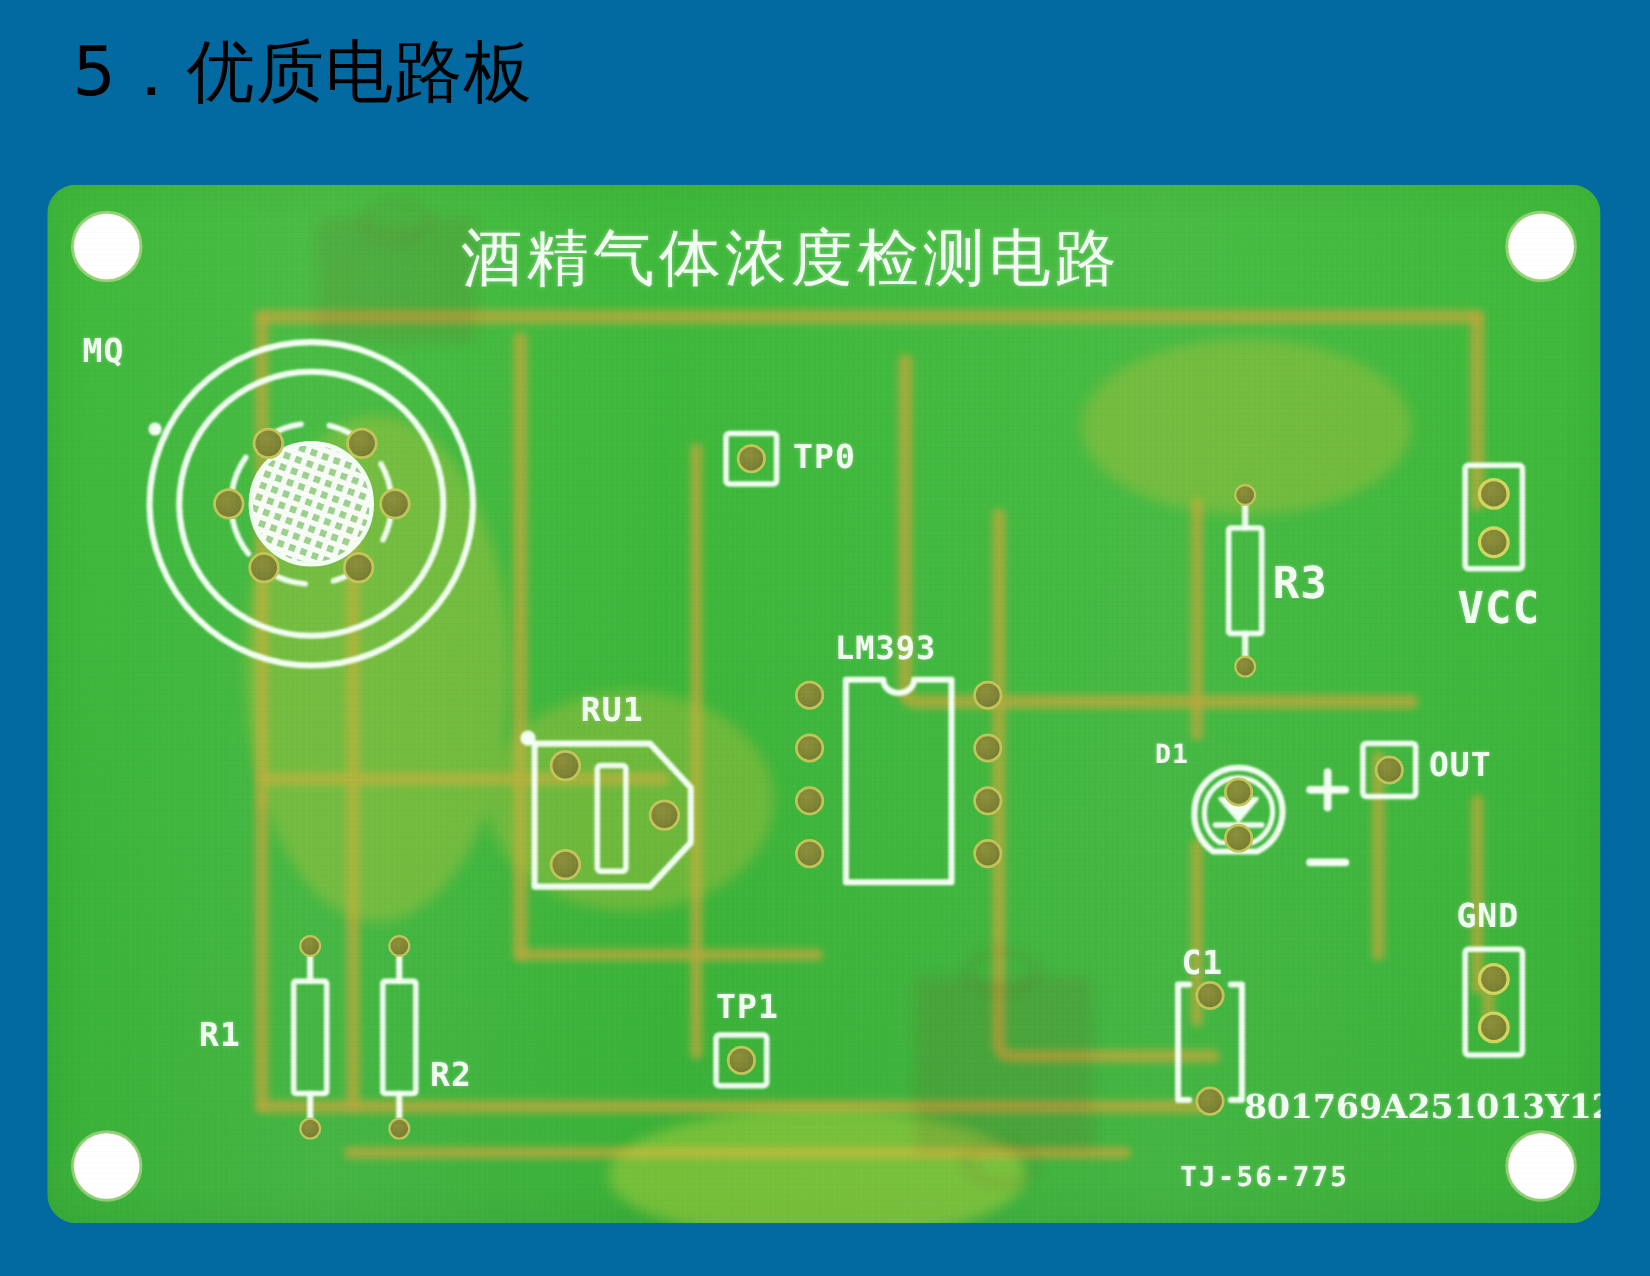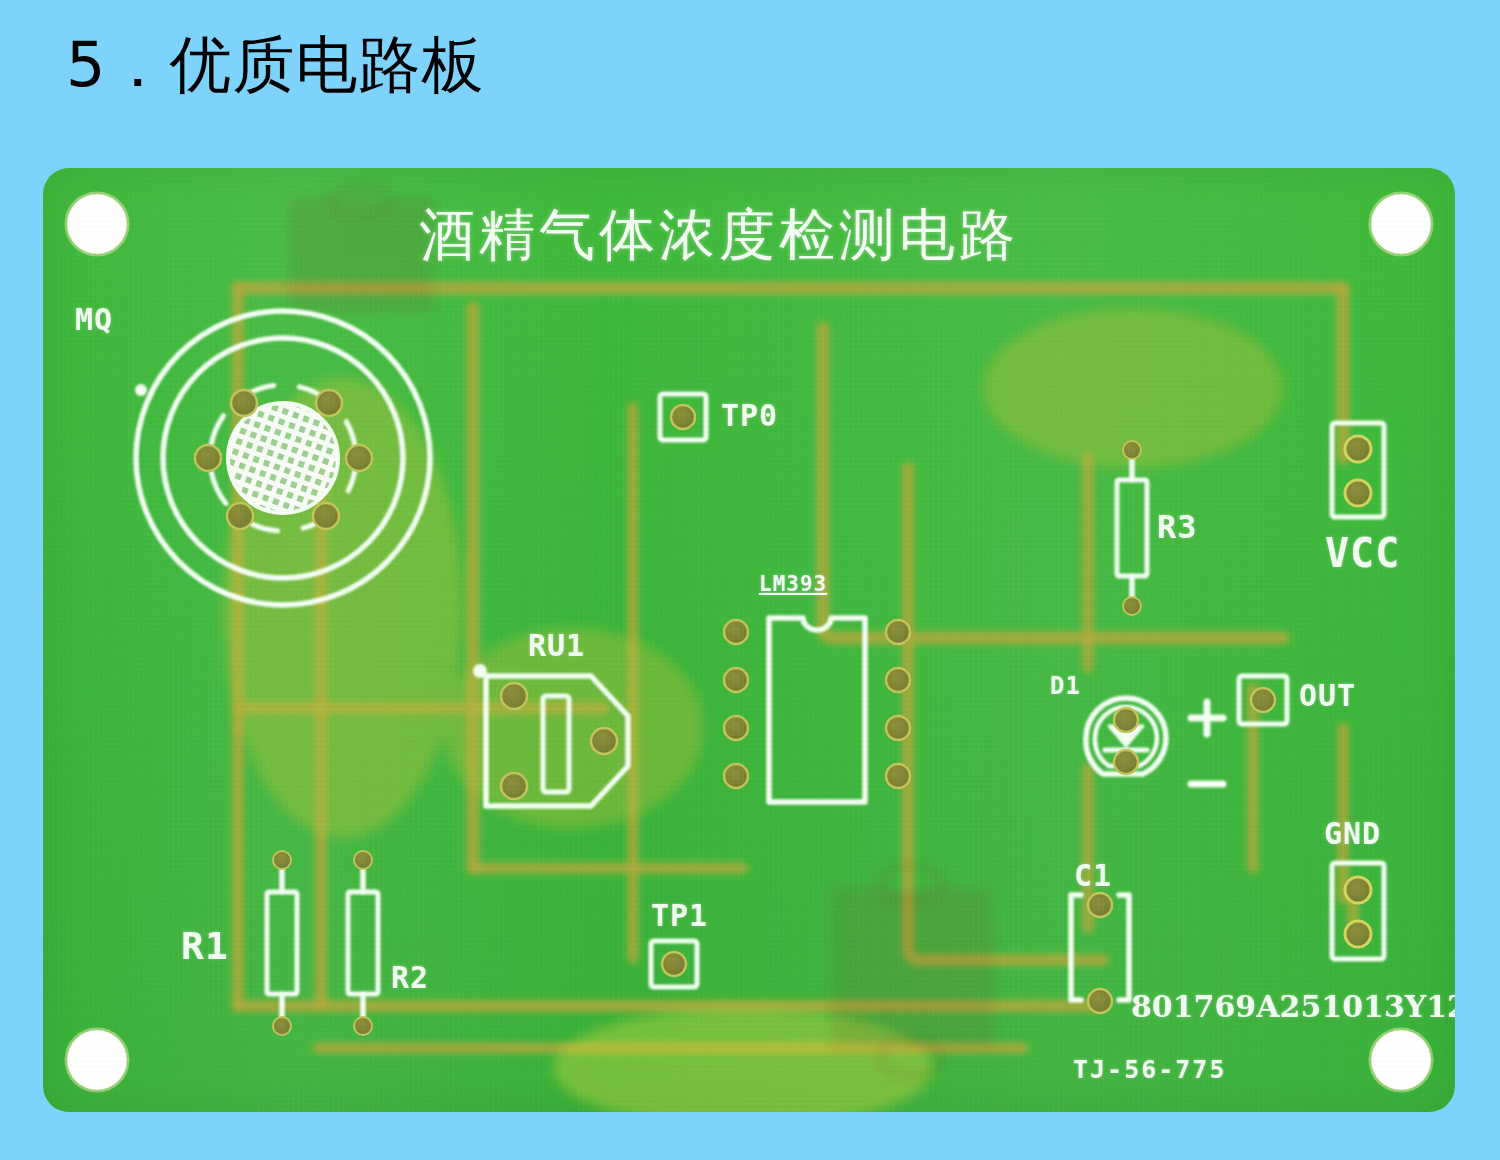--- a/index.html
+++ b/index.html
@@ -9,21 +9,21 @@
     width: 1500px;
     height: 1160px;
     overflow: hidden;
     font-family: "Liberation Sans", sans-serif;
   }
 
   #page {
     position: relative;
     width: 1500px;
     height: 1160px;
-    background: #7dd3fc;
+    background: #0369a1;
   }
 
   
   #heading {
     position: absolute;
     left: 66px;
     top: 34px;
     font-size: 62px;
     line-height: 1.0;
     color: #000000;
@@ -350,27 +350,27 @@
     </div>
 
     <div class="layer">
 
       <div class="silk-cn" style="left:376px; top:30px; font-size:56px; letter-spacing:4px;">酒精气体浓度检测电路</div>
 
       <div class="silk" style="left:32px; top:134px; font-size:30px;">MQ</div>
 
       <div class="silk" style="left:440px; top:460px; font-size:30px;padding-left:45px;">RU1</div>
 
-      <div class="silk" style="left:716px; top:404px; font-size:21px;text-decoration:underline;">LM393</div>
-
-      <div class="silk" style="left:138px; top:756px; font-size:38px;">R1</div>
+      <div class="silk" style="left:716px; top:404px; font-size:29px;">LM393</div>
+
+      <div class="silk" style="left:138px; top:756px; font-size:30px;">R1</div>
 
       <div class="silk" style="left:348px; top:756px; font-size:30px;margin-top:36px;">R2</div>
 
-      <div class="silk" style="left:1114px; top:340px; font-size:32px;">R3</div>
+      <div class="silk" style="left:1114px; top:340px; font-size:40px;">R3</div>
 
       <div class="silk" style="left:1031px; top:690px; font-size:30px;">C1</div>
 
       <div class="silk" style="left:1007px; top:504px; font-size:24px;">D1</div>
 
       <div class="silk" style="left:678px; top:230px; font-size:30px;">TP0</div>
 
       <div class="silk" style="left:608px; top:730px; font-size:30px;">TP1</div>
 
       <div class="silk" style="left:1256px; top:510px; font-size:30px;">OUT</div>

